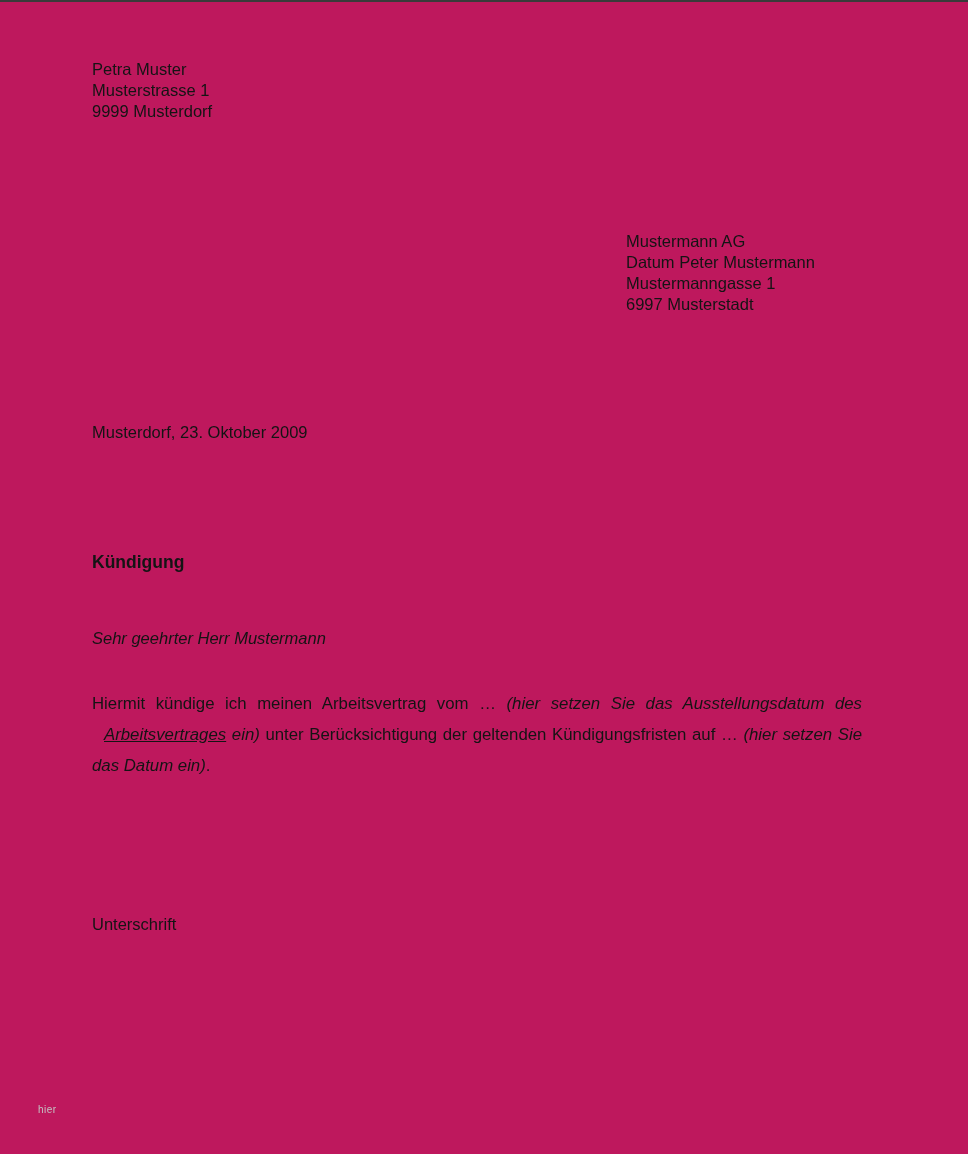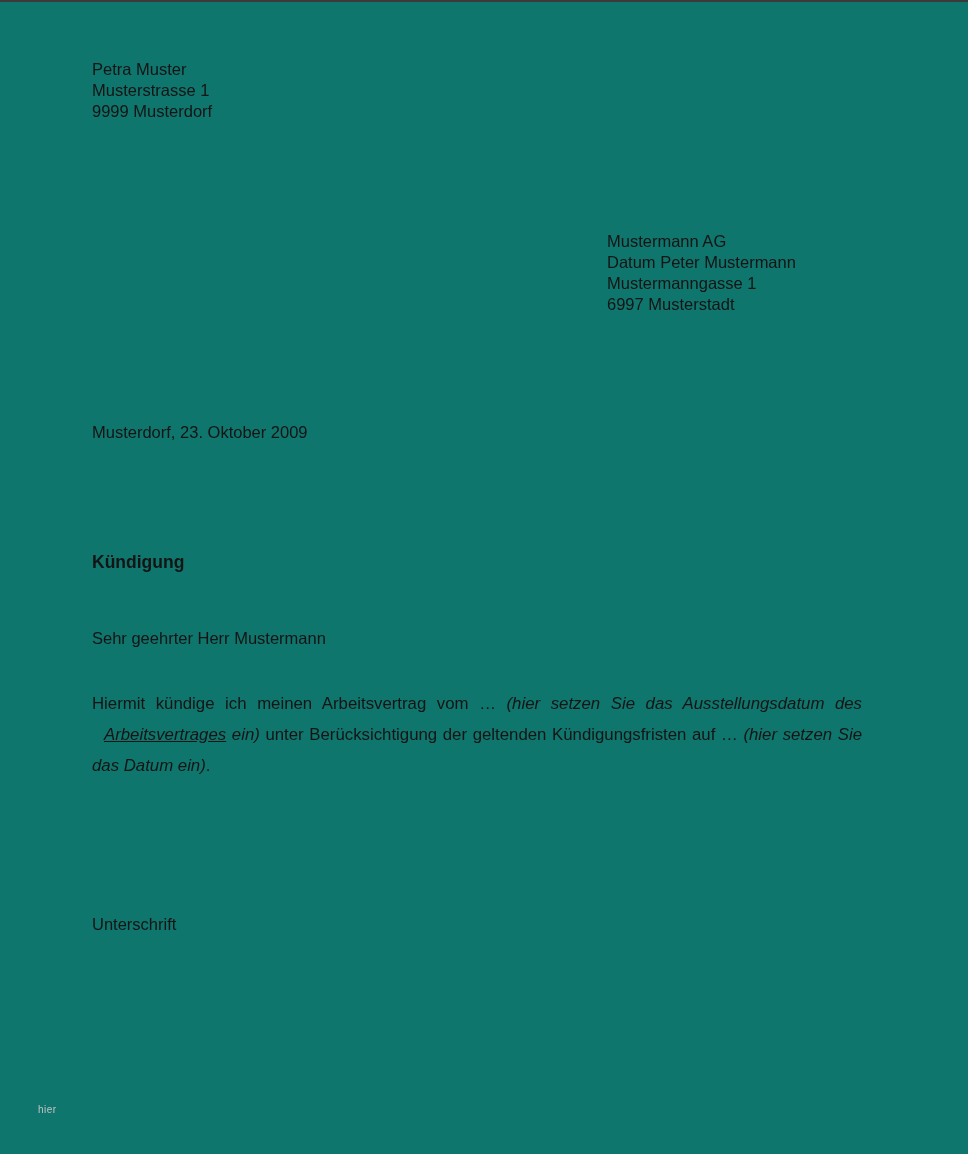--- a/index.html
+++ b/index.html
@@ -4,50 +4,51 @@
 <style>
   html, body {
     margin: 0;
     padding: 0;
     background: #ffffff;
   }
   .sheet {
     position: relative;
     width: 968px;
     height: 1154px;
-    background: #0f766e;
+    background: #be185d;
     border-top: 2px solid #3a3a3a;
     box-sizing: border-box;
     font-family: "Liberation Sans", sans-serif;
     color: #141414;
     overflow: hidden;
   }
   .abs { position: absolute; }
   .addr-line {
     font-size: 16.5px;
     line-height: 21px;
     white-space: nowrap;
   }
   .sender-block   { left: 92px;  top: 57px; }
-  .recipient-block{ left: 607px; top: 229px; }
+  .recipient-block{ left: 626px; top: 229px; }
   .date-line {
     left: 92px; top: 421px;
     font-size: 16.5px;
     white-space: nowrap;
   }
   .subject-line {
     left: 92px; top: 550px;
     font-size: 17.5px;
     font-weight: bold;
     white-space: nowrap;
   }
   .salutation-line {
     left: 92px; top: 627px;
     font-size: 16.5px;
     white-space: nowrap;
+    font-style: italic;
   }
   .body-paragraph {
     left: 92px; top: 686px;
     width: 770px;
     font-size: 16.8px;
     line-height: 31px;
     text-align: justify;
   }
   .seg-italic { font-style: italic; }
   .seg-italic-underline { font-style: italic; text-decoration: underline; margin-left: 12px; }

